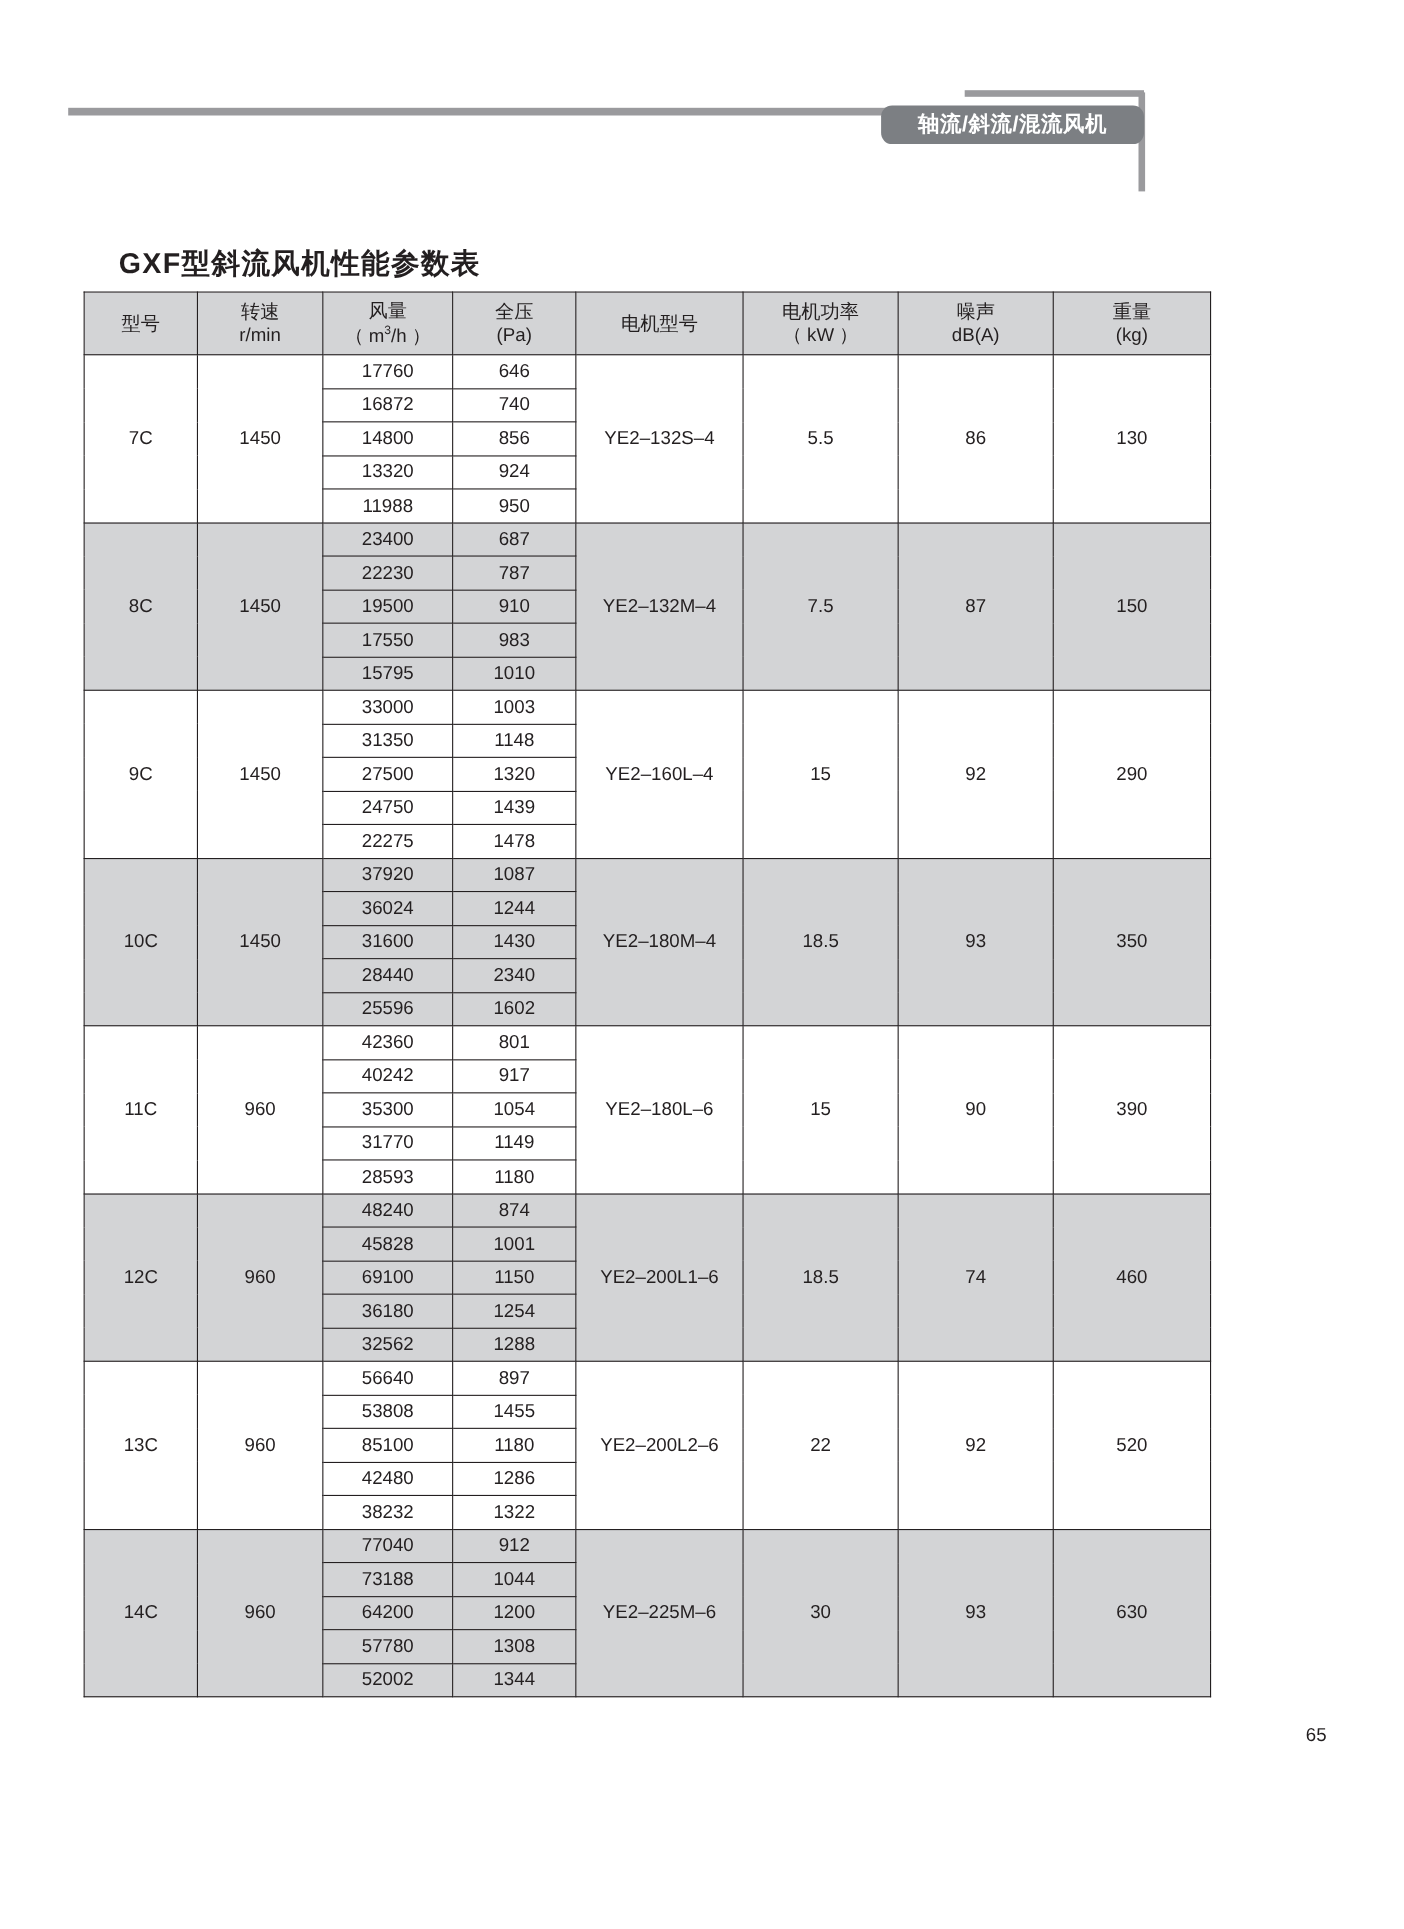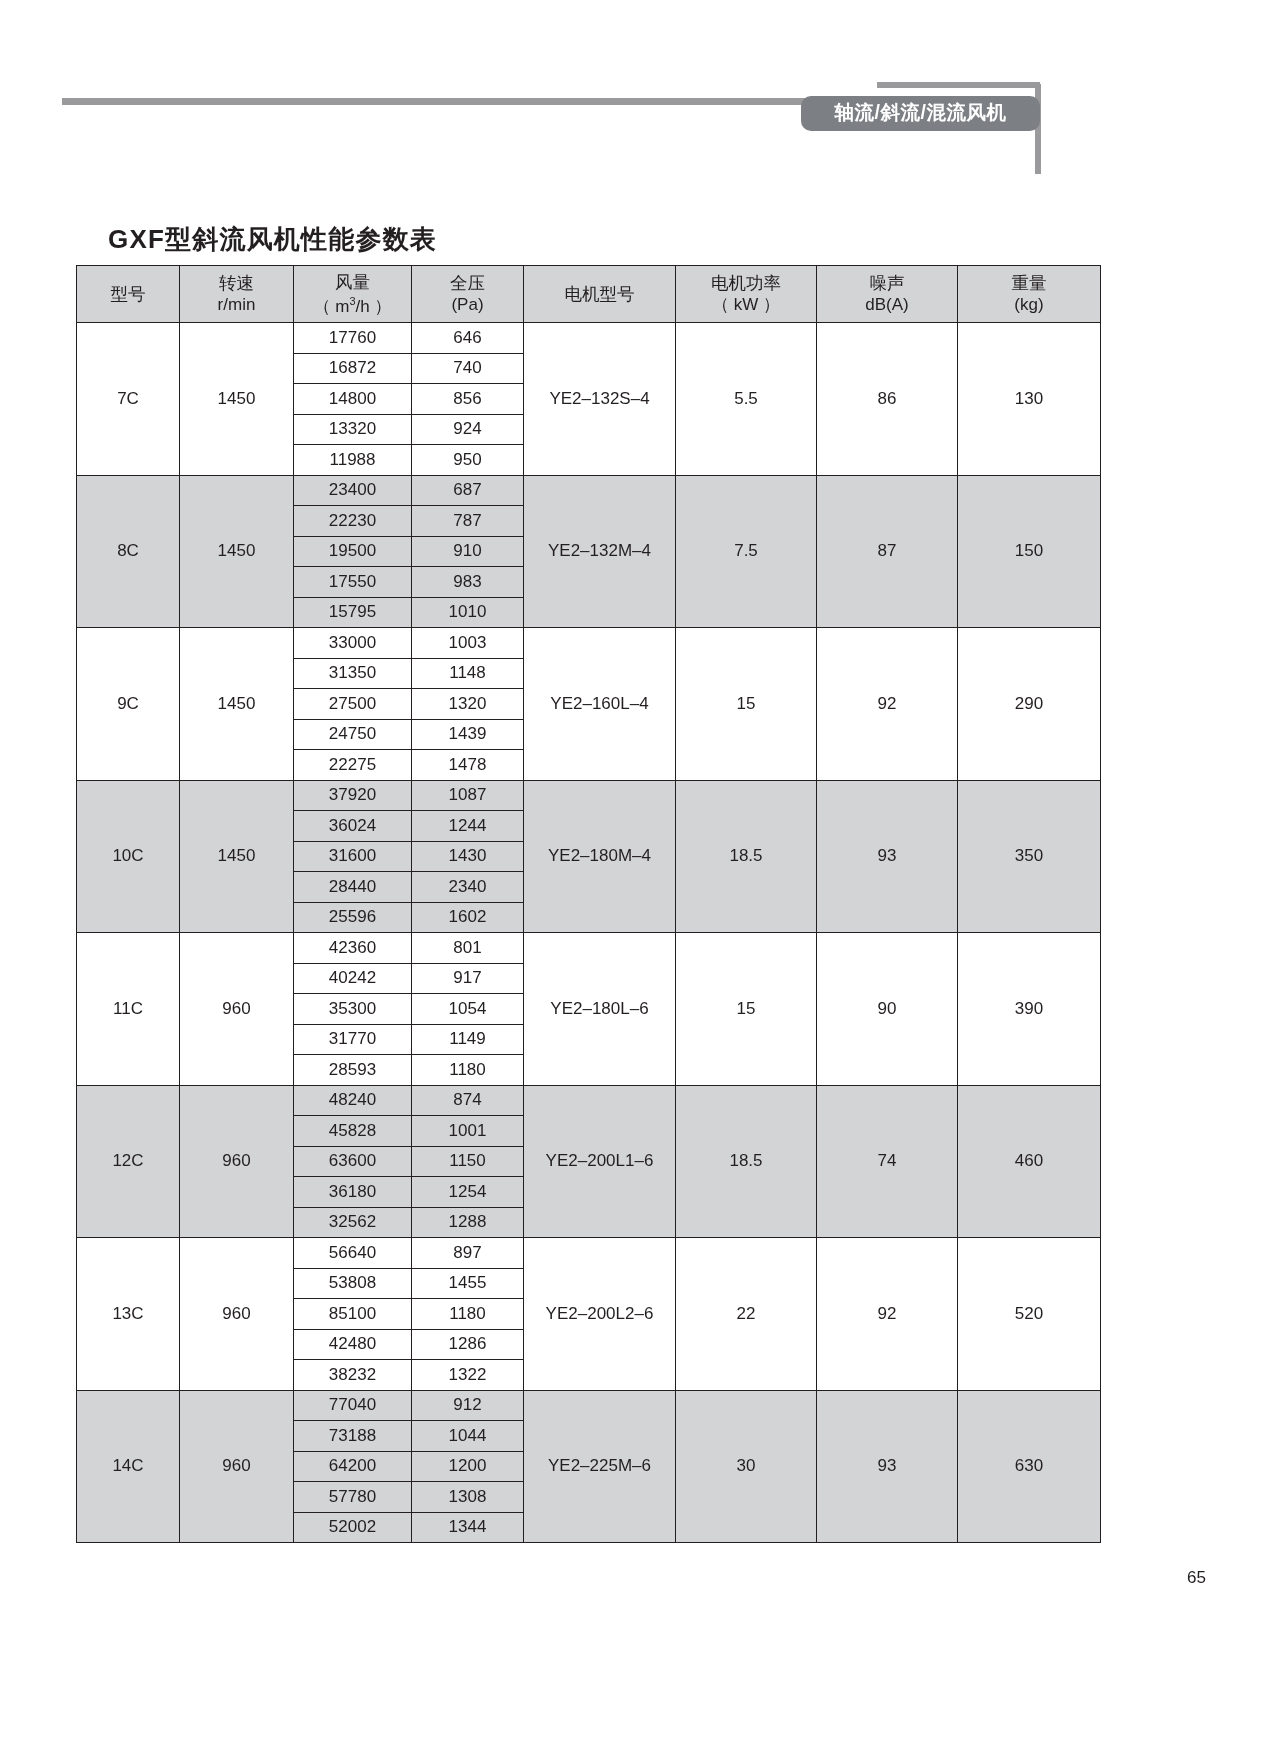--- a/index.html
+++ b/index.html
@@ -358,21 +358,21 @@
           <td rowspan="5" class="motor-cell group-start">YE2–200L1–6</td>
           <td rowspan="5" class="grp-cell group-start">18.5</td>
           <td rowspan="5" class="grp-cell group-start">74</td>
           <td rowspan="5" class="grp-cell group-start">460</td>
         </tr>
         <tr class="shade">
           <td class="">45828</td>
           <td class="">1001</td>
         </tr>
         <tr class="shade">
-          <td class="">63600</td>
+          <td class="">69100</td>
           <td class="">1150</td>
         </tr>
         <tr class="shade">
           <td class="">36180</td>
           <td class="">1254</td>
         </tr>
         <tr class="shade">
           <td class="">32562</td>
           <td class="">1288</td>
         </tr>

